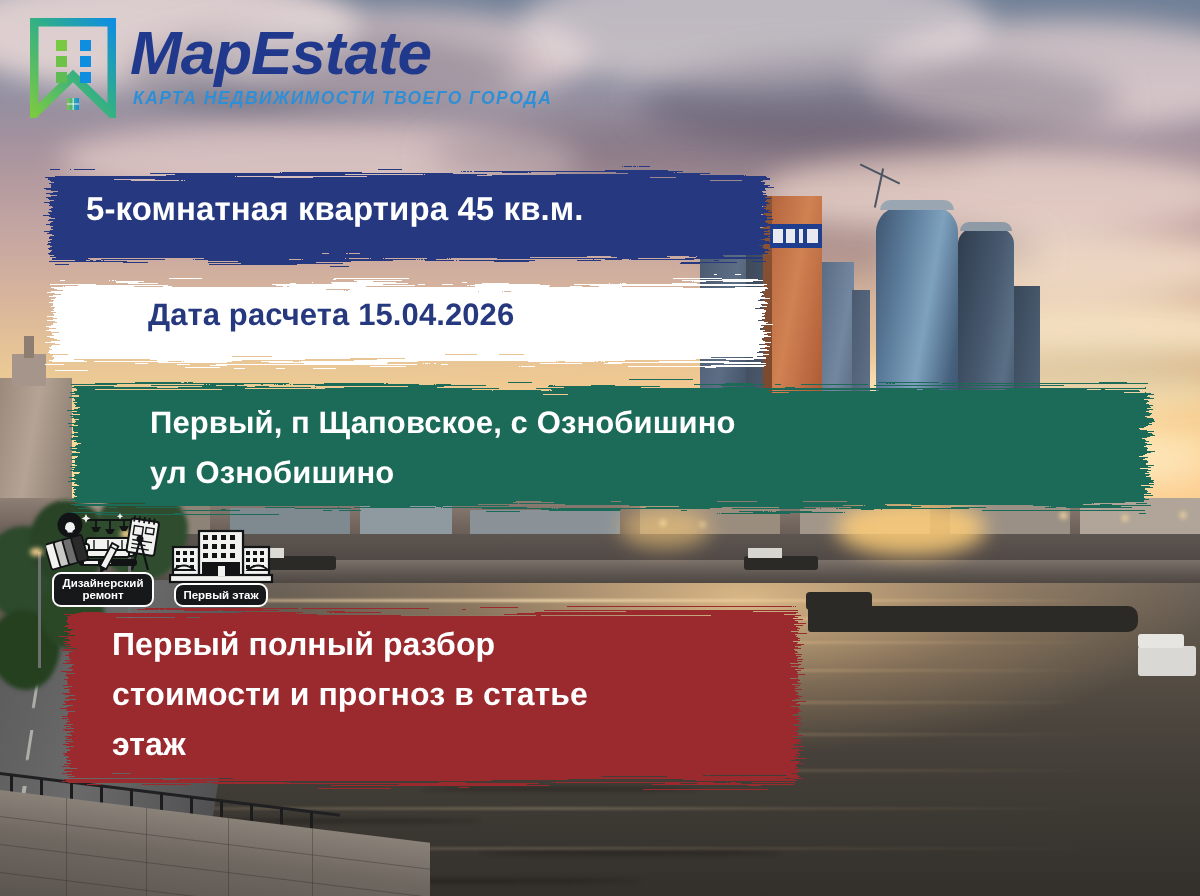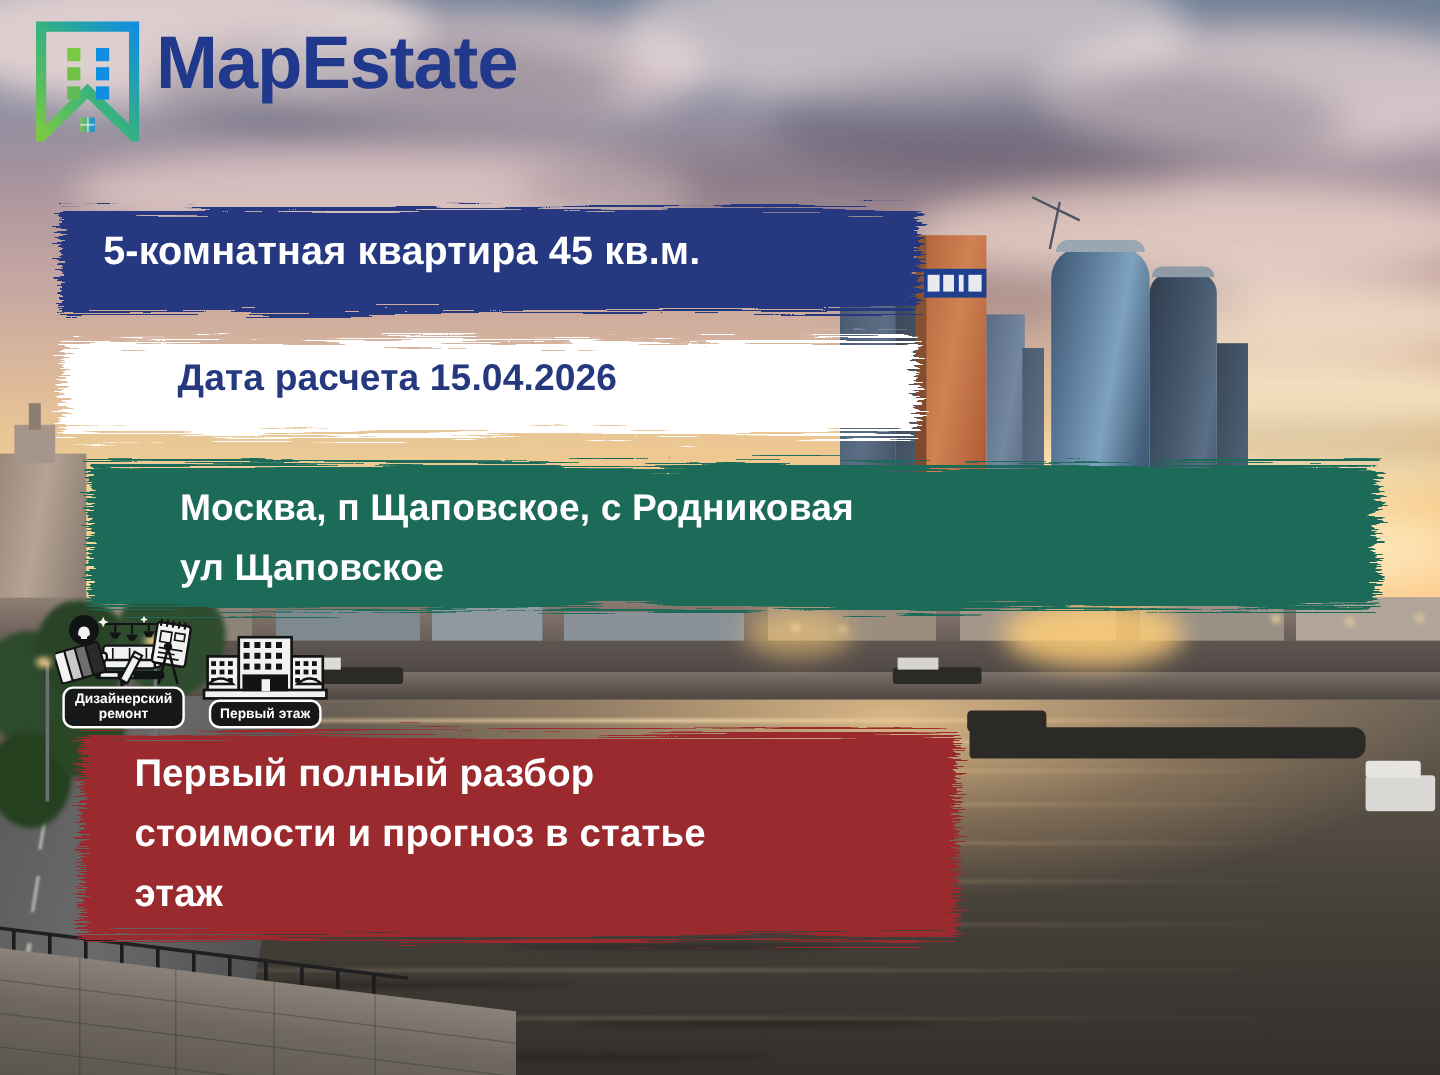--- a/index.html
+++ b/index.html
@@ -92,21 +92,21 @@
   .barge { position:absolute; background:#2c2a27; filter:blur(.4px); }
   .brush-txt {
     position:absolute; z-index:5;
     font-weight:700; letter-spacing:.1px;
     text-rendering:geometricPrecision;
   }
 
   
   #logo { position:absolute; left:30px; top:18px; z-index:8; display:flex; align-items:flex-start; }
   #logo-mark { width:86px; height:100px; flex:none; }
-  #logo-words { margin-left:14px; padding-top:6px; }
+  #logo-words { margin-left:14px; padding-top:6px;font-style:italic; }
   #logo-name {
     font-size:62px; font-weight:700; color:#21398c; line-height:.95;
     letter-spacing:-1px; white-space:nowrap;
   }
   #logo-tag {
     font-size:17.5px; font-weight:700; color:#2e8fd6; letter-spacing:1.45px;
     white-space:nowrap; margin-top:5px; margin-left:3px;
   }
 
   
@@ -301,22 +301,22 @@
 <div class="brush-txt" style="left:86px; top:190px; width:700px; font-size:33px; color:#ffffff;">5-комнатная квартира 45 кв.м.</div>
 
 <svg style="position:absolute; left:36px; top:272px; width:744px; height:102px; z-index:3;" viewBox="0 0 744 102" preserveAspectRatio="none">
   <rect x="16" y="12" width="712" height="78" fill="#ffffff" filter="url(#brushrough2)"></rect>
 </svg>
 <div class="brush-txt" style="left:148px; top:297px; width:640px; font-size:31px; color:#26397f;">Дата расчета 15.04.2026</div>
 
 <svg style="position:absolute; left:56px; top:372px; width:1110px; height:150px; z-index:3;" viewBox="0 0 1110 150" preserveAspectRatio="none">
   <rect x="18" y="14" width="1074" height="122" fill="#1a6b59" filter="url(#brushrough3)"></rect>
 </svg>
-<div class="brush-txt" style="left:150px; top:405px; width:980px; font-size:31px; color:#ffffff;">Москва, п Щаповское, с Родниковая</div>
-<div class="brush-txt" style="left:150px; top:455px; width:980px; font-size:31px; color:#ffffff;">ул Щаповское</div>
+<div class="brush-txt" style="left:150px; top:405px; width:980px; font-size:31px; color:#ffffff;">Первый, п Щаповское, с Ознобишино</div>
+<div class="brush-txt" style="left:150px; top:455px; width:980px; font-size:31px; color:#ffffff;">ул Ознобишино</div>
 
 <svg style="position:absolute; left:48px; top:598px; width:770px; height:200px; z-index:3;" viewBox="0 0 770 200" preserveAspectRatio="none">
   <rect x="20" y="14" width="730" height="170" fill="#9a2b2e" filter="url(#brushrough4)"></rect>
 </svg>
 <div class="brush-txt" style="left:112px; top:626px; width:680px; font-size:32px; color:#ffffff;">Первый полный разбор</div>
 <div class="brush-txt" style="left:112px; top:676px; width:700px; font-size:32px; color:#ffffff;">стоимости и прогноз в статье</div>
 <div class="brush-txt" style="left:112px; top:726px; width:680px; font-size:32px; color:#ffffff;">этаж</div>
 
 <div id="logo">
   <svg id="logo-mark" viewBox="0 0 86 100">
@@ -341,20 +341,21 @@
     <rect x="50" y="22" width="11" height="11" fill="#0f8ee0"></rect>
     <rect x="50" y="38" width="11" height="11" fill="#0f8ee0"></rect>
     <rect x="50" y="54" width="11" height="11" fill="#0f8ee0"></rect>
 
     <rect x="37" y="80" width="12" height="12" fill="url(#gwin)"></rect>
     <rect x="42.4" y="80" width="1.6" height="12" fill="#ffffff" opacity=".55"></rect>
     <rect x="37" y="85.2" width="12" height="1.6" fill="#ffffff" opacity=".55"></rect>
   </svg>
   <div id="logo-words">
     <div id="logo-name">MapEstate</div>
+    <div id="logo-tag">КАРТА НЕДВИЖИМОСТИ ТВОЕГО ГОРОДА</div>
   </div>
 </div>
 
 <div id="badges">
 
   <div class="badge">
     <svg class="badge-art wide" viewBox="0 0 114 64">
 
       <circle cx="24" cy="13" r="12.5" fill="#121315"></circle>
       <path d="M24 6 v3 M19 17 q5 5 10 0 q0 -7 -5 -7 q-5 0 -5 7 Z" fill="#f2f2f0"></path>

